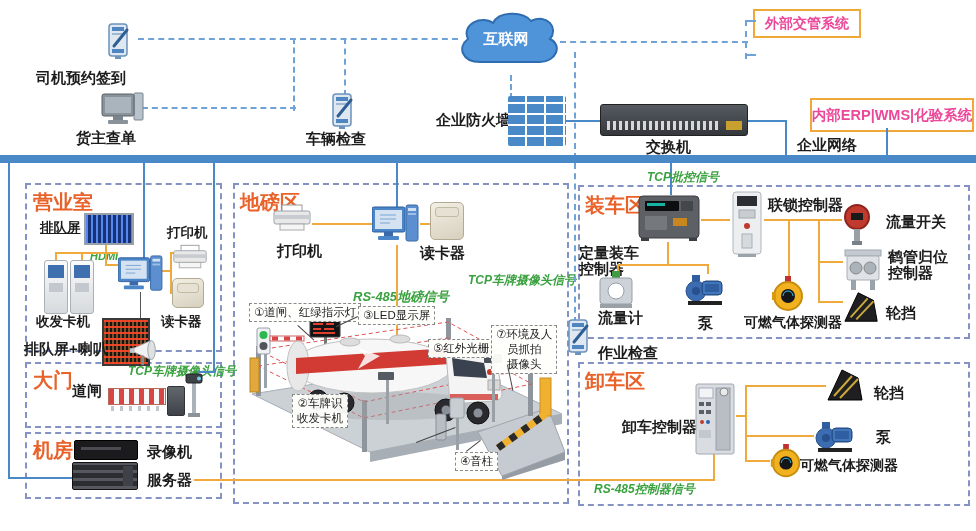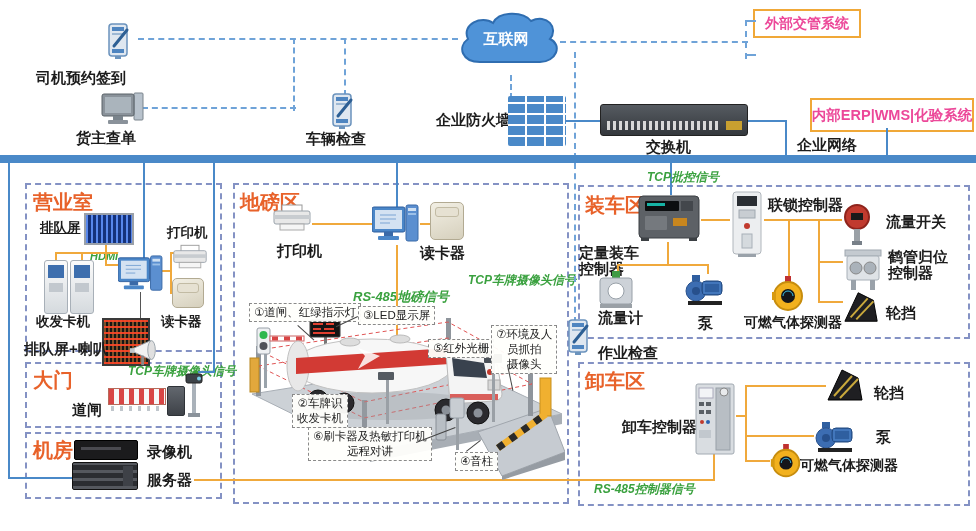--- a/index.html
+++ b/index.html
@@ -202,21 +202,21 @@
   <i class="ln h ob" style="left:105px;top:264px;width:13px;"></i>
   <i class="ln h ob" style="left:55px;top:252px;width:63px;"></i>
   <i class="ln v ob" style="left:55px;top:252px;height:8px;"></i>
   <i class="ln v ob" style="left:81px;top:252px;height:8px;"></i>
   <i class="ln h ob" style="left:162px;top:270px;width:8px;"></i>
   <i class="ln v ob" style="left:170px;top:252px;height:42px;"></i>
   <i class="ln h ob" style="left:170px;top:252px;width:6px;"></i>
   <i class="ln h ob" style="left:170px;top:292px;width:6px;"></i>
   <i class="ln v dk" style="left:140px;top:292px;height:26px;"></i>
 
-  <div class="lbl" style="left:72px;top:402px;">道闸</div>
+  <div class="lbl" style="left:72px;top:383px;">道闸</div>
   <div class="dev fence" style="left:108px;top:388px;"></div>
   <div class="dev cab" style="left:167px;top:386px;width:16px;height:28px;"></div>
   <div class="dev" style="left:184px;top:372px;">
     <svg width="20" height="46" viewBox="0 0 20 46">
         <rect x="8" y="11" width="4" height="30" fill="#aab2ba"></rect>
         <rect x="2" y="2" width="16" height="9" rx="2" fill="#3c4248" stroke="#222"></rect>
         <circle cx="15" cy="6.5" r="2" fill="#7ad0e8"></circle>
         <rect x="4" y="41" width="12" height="4" fill="#8a929a"></rect>
       </svg>
   </div>
@@ -329,24 +329,20 @@
     </svg>
   </div>
 
   <div class="callout" style="left:249px;top:303px;"><span>①道闸、红绿指示灯</span></div>
   <div class="callout" style="left:358px;top:306px;"><span>③LED显示屏</span></div>
   <div class="callout" style="left:428px;top:339px;"><span>⑤红外光栅</span></div>
   <div class="callout" style="left:292px;top:394px;">
     <div>②车牌识</div>
     <div>收发卡机</div>
   </div>
-  <div class="callout" style="left:308px;top:427px;">
-    <div>⑥刷卡器及热敏打印机</div>
-    <div>远程对讲</div>
-  </div>
   <div class="callout" style="left:455px;top:452px;"><span>④音柱</span></div>
   <div class="callout" style="left:491px;top:325px;">
     <div>⑦环境及人</div>
     <div>员抓拍</div>
     <div>摄像头</div>
   </div>
   <i class="arrow" style="left:298px;top:325px;width:22px;transform:rotate(42deg);"></i>
   <i class="arrow" style="left:358px;top:317px;width:24px;transform:rotate(155deg);"></i>
   <i class="arrow" style="left:508px;top:365px;width:26px;transform:rotate(78deg);"></i>
   <i class="arrow" style="left:416px;top:442px;width:42px;transform:rotate(-21deg);"></i>

